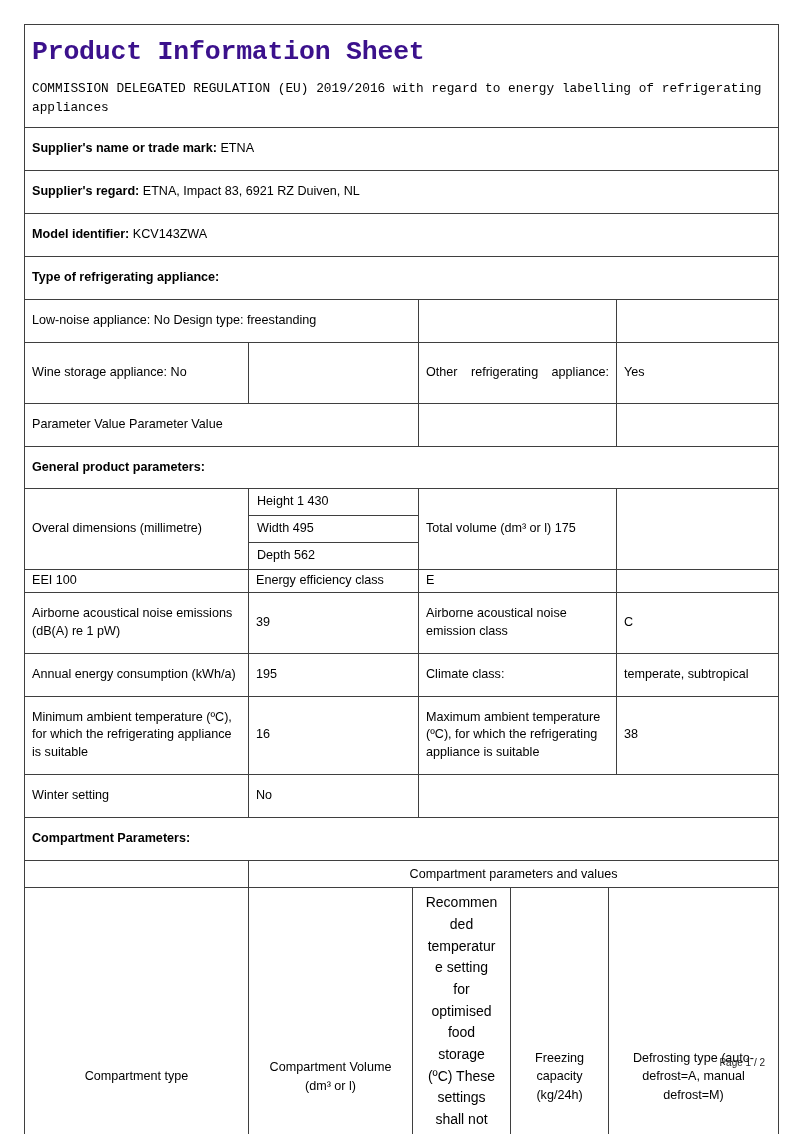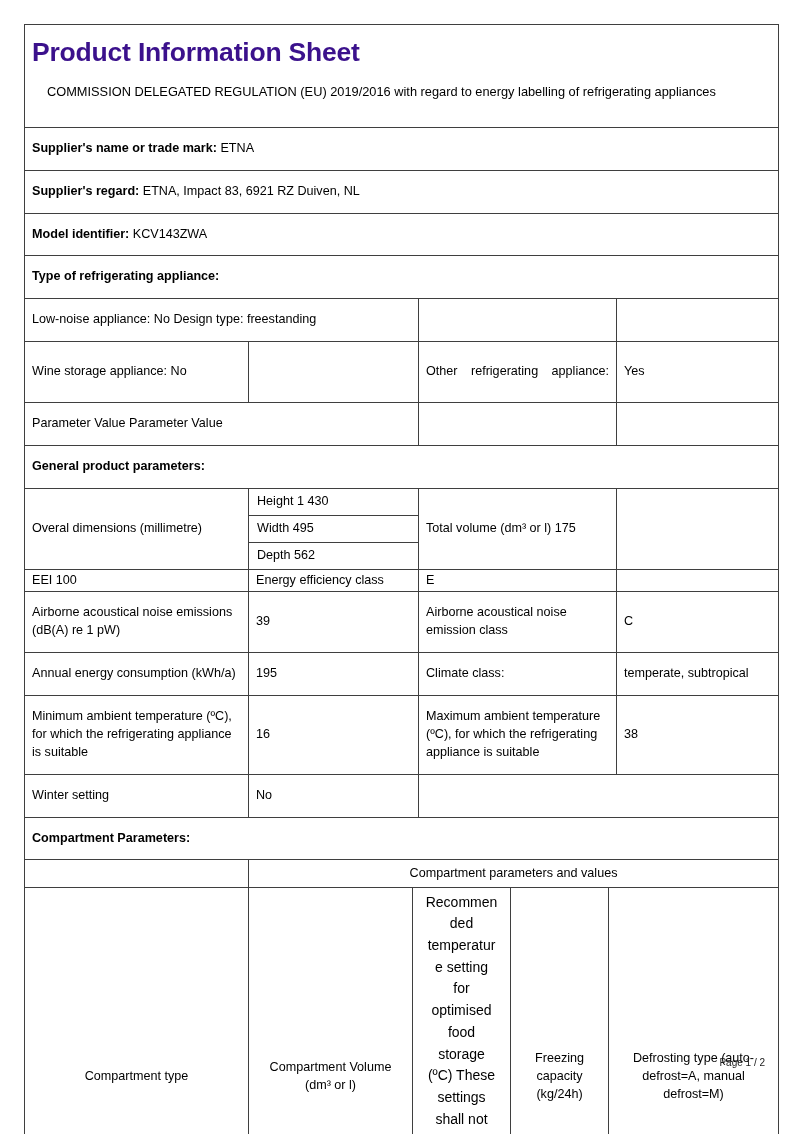--- a/index.html
+++ b/index.html
@@ -31,33 +31,34 @@
   }
   table.doc td {
     border: 1px solid #3f3f3f;
     padding: 12px 7px;
     vertical-align: middle;
     word-wrap: break-word;
     overflow-wrap: break-word;
   }
   .title-cell {
     padding: 12px 7px 10px 7px !important;
+    font-family: Liberation Mono, monospace;
   }
   .doc-title {
     color: #3B118C;
     font-size: 26.5px;
     font-weight: bold;
     line-height: 1.18;
     margin: 0 0 12px 0;
     letter-spacing: -0.2px;
   }
   .doc-sub {
     font-size: 12.8px;
     line-height: 1.45;
-    margin: 15px;
+    margin: 0;
     color: #000;
   }
   .bold { font-weight: bold; }
   .just { text-align: justify; text-align-last: justify; }
   .right { text-align: left; }
   .nopad-v { padding-top: 2px !important; padding-bottom: 2px !important; }
   .tall { height: 36px; }
 
   
   table.inner {

